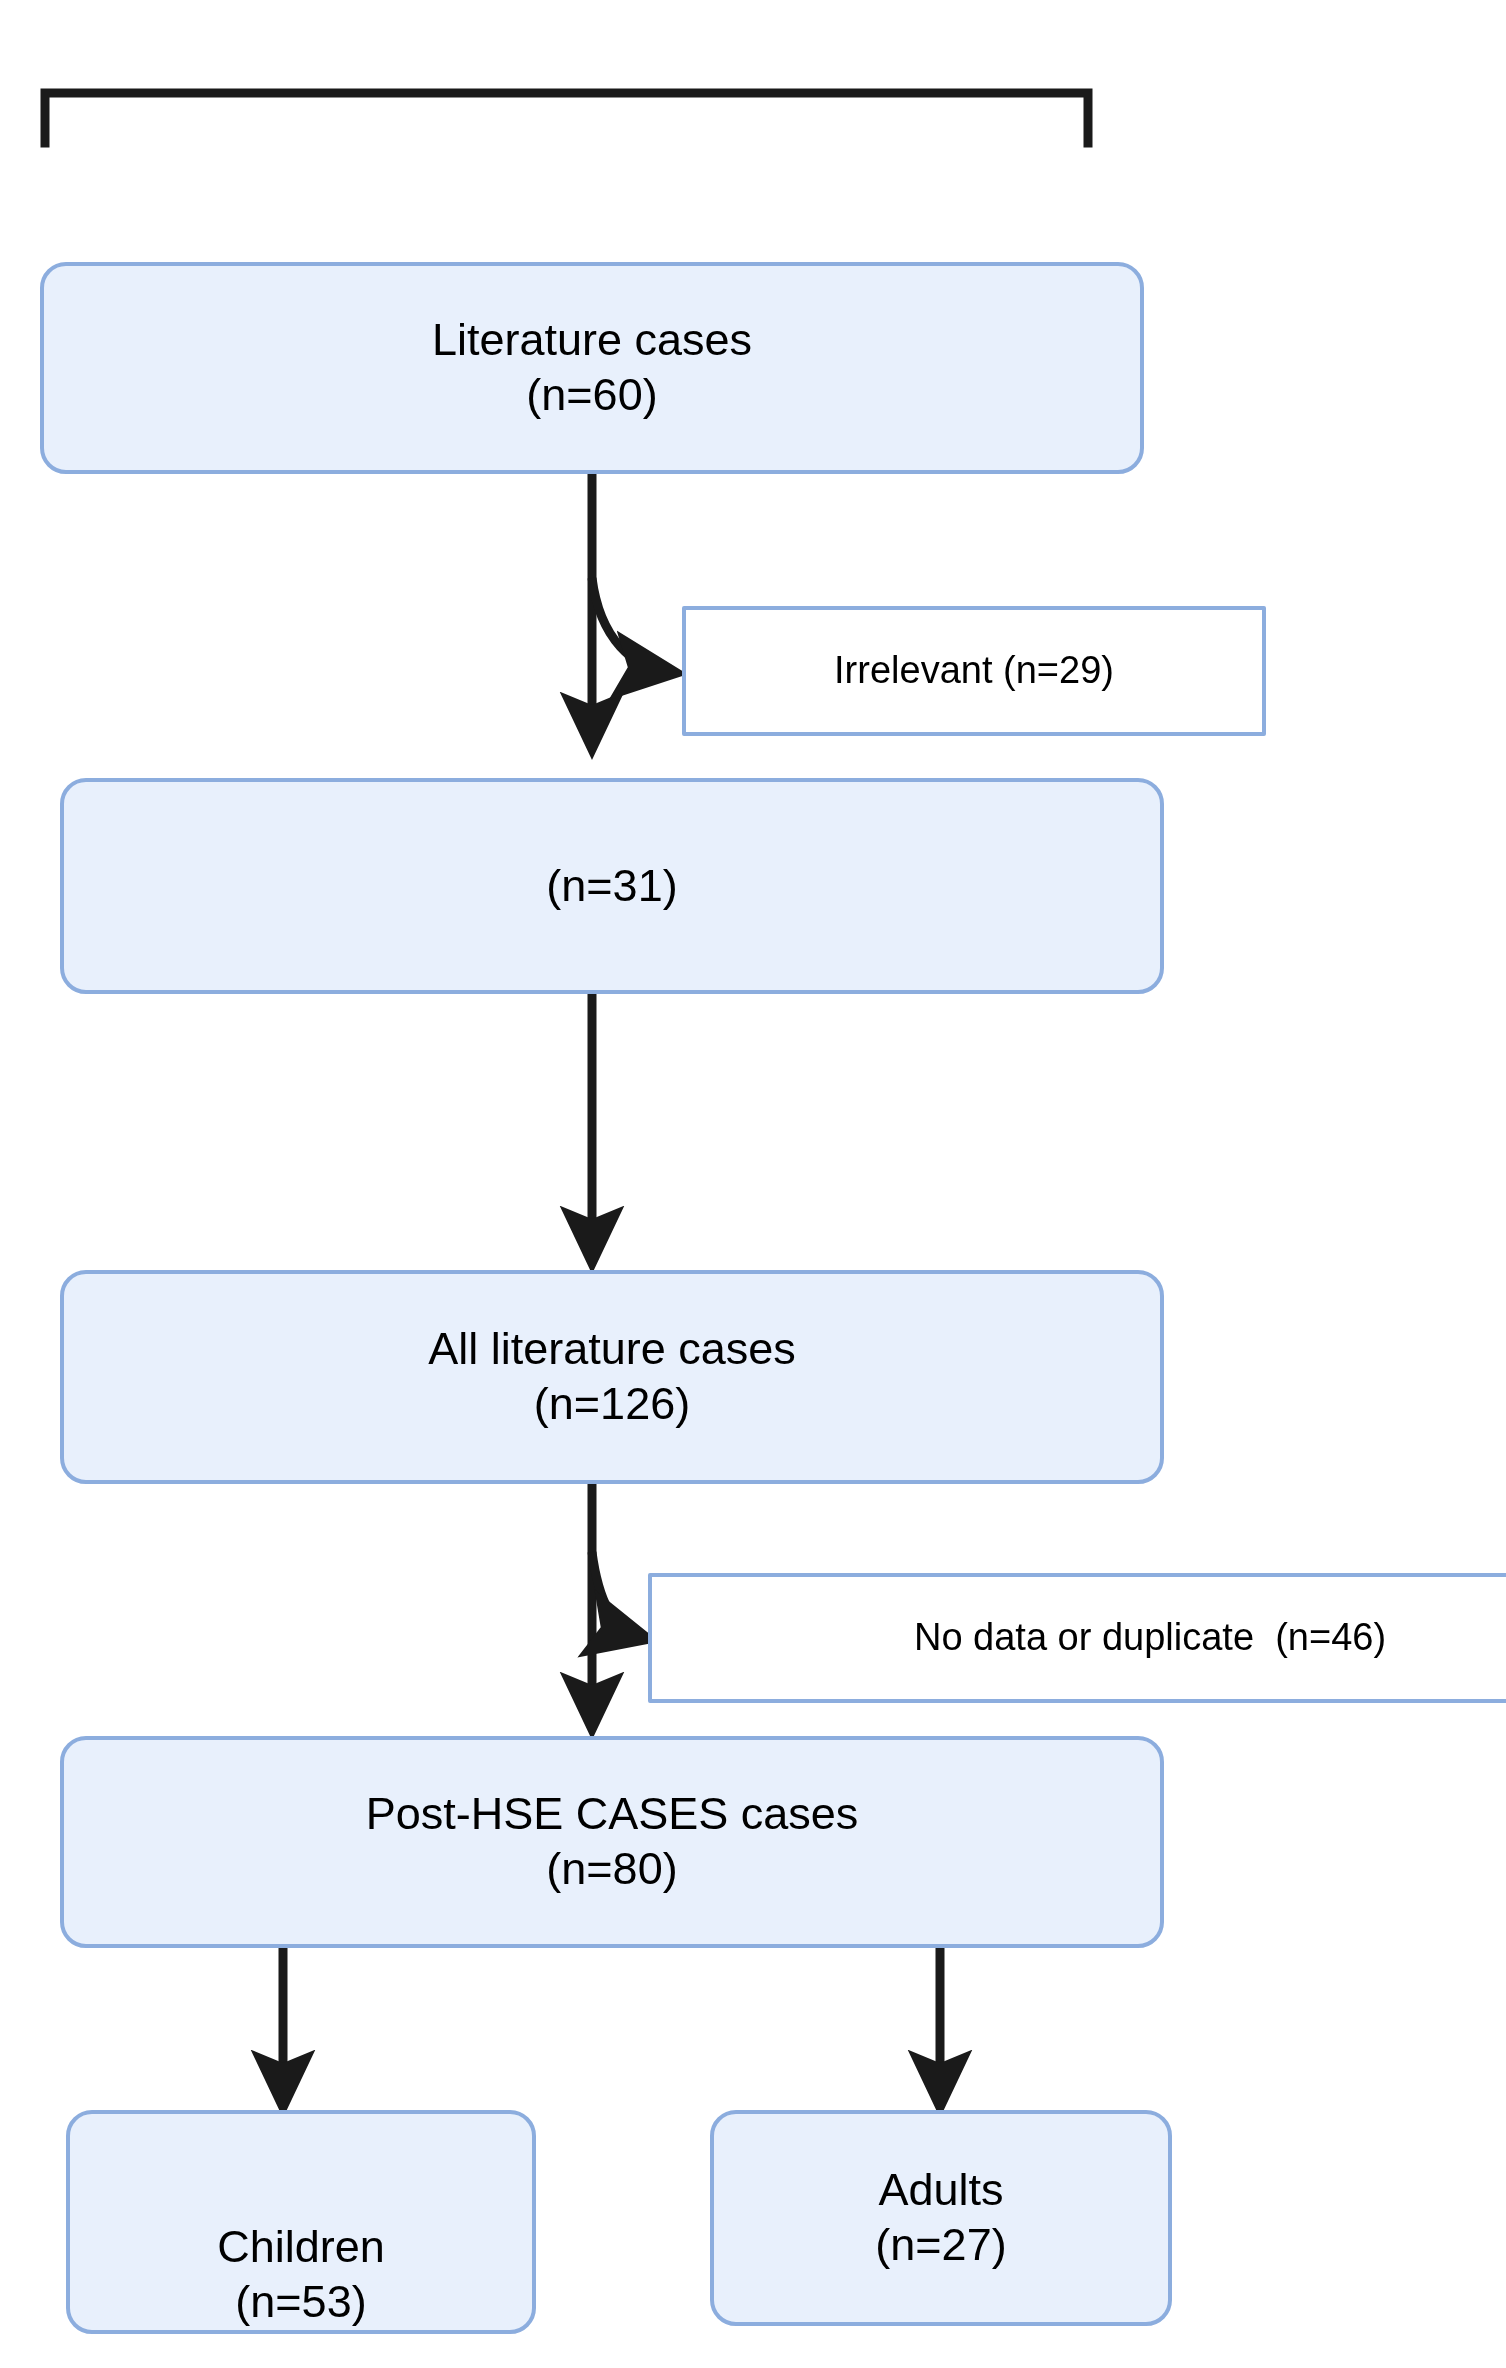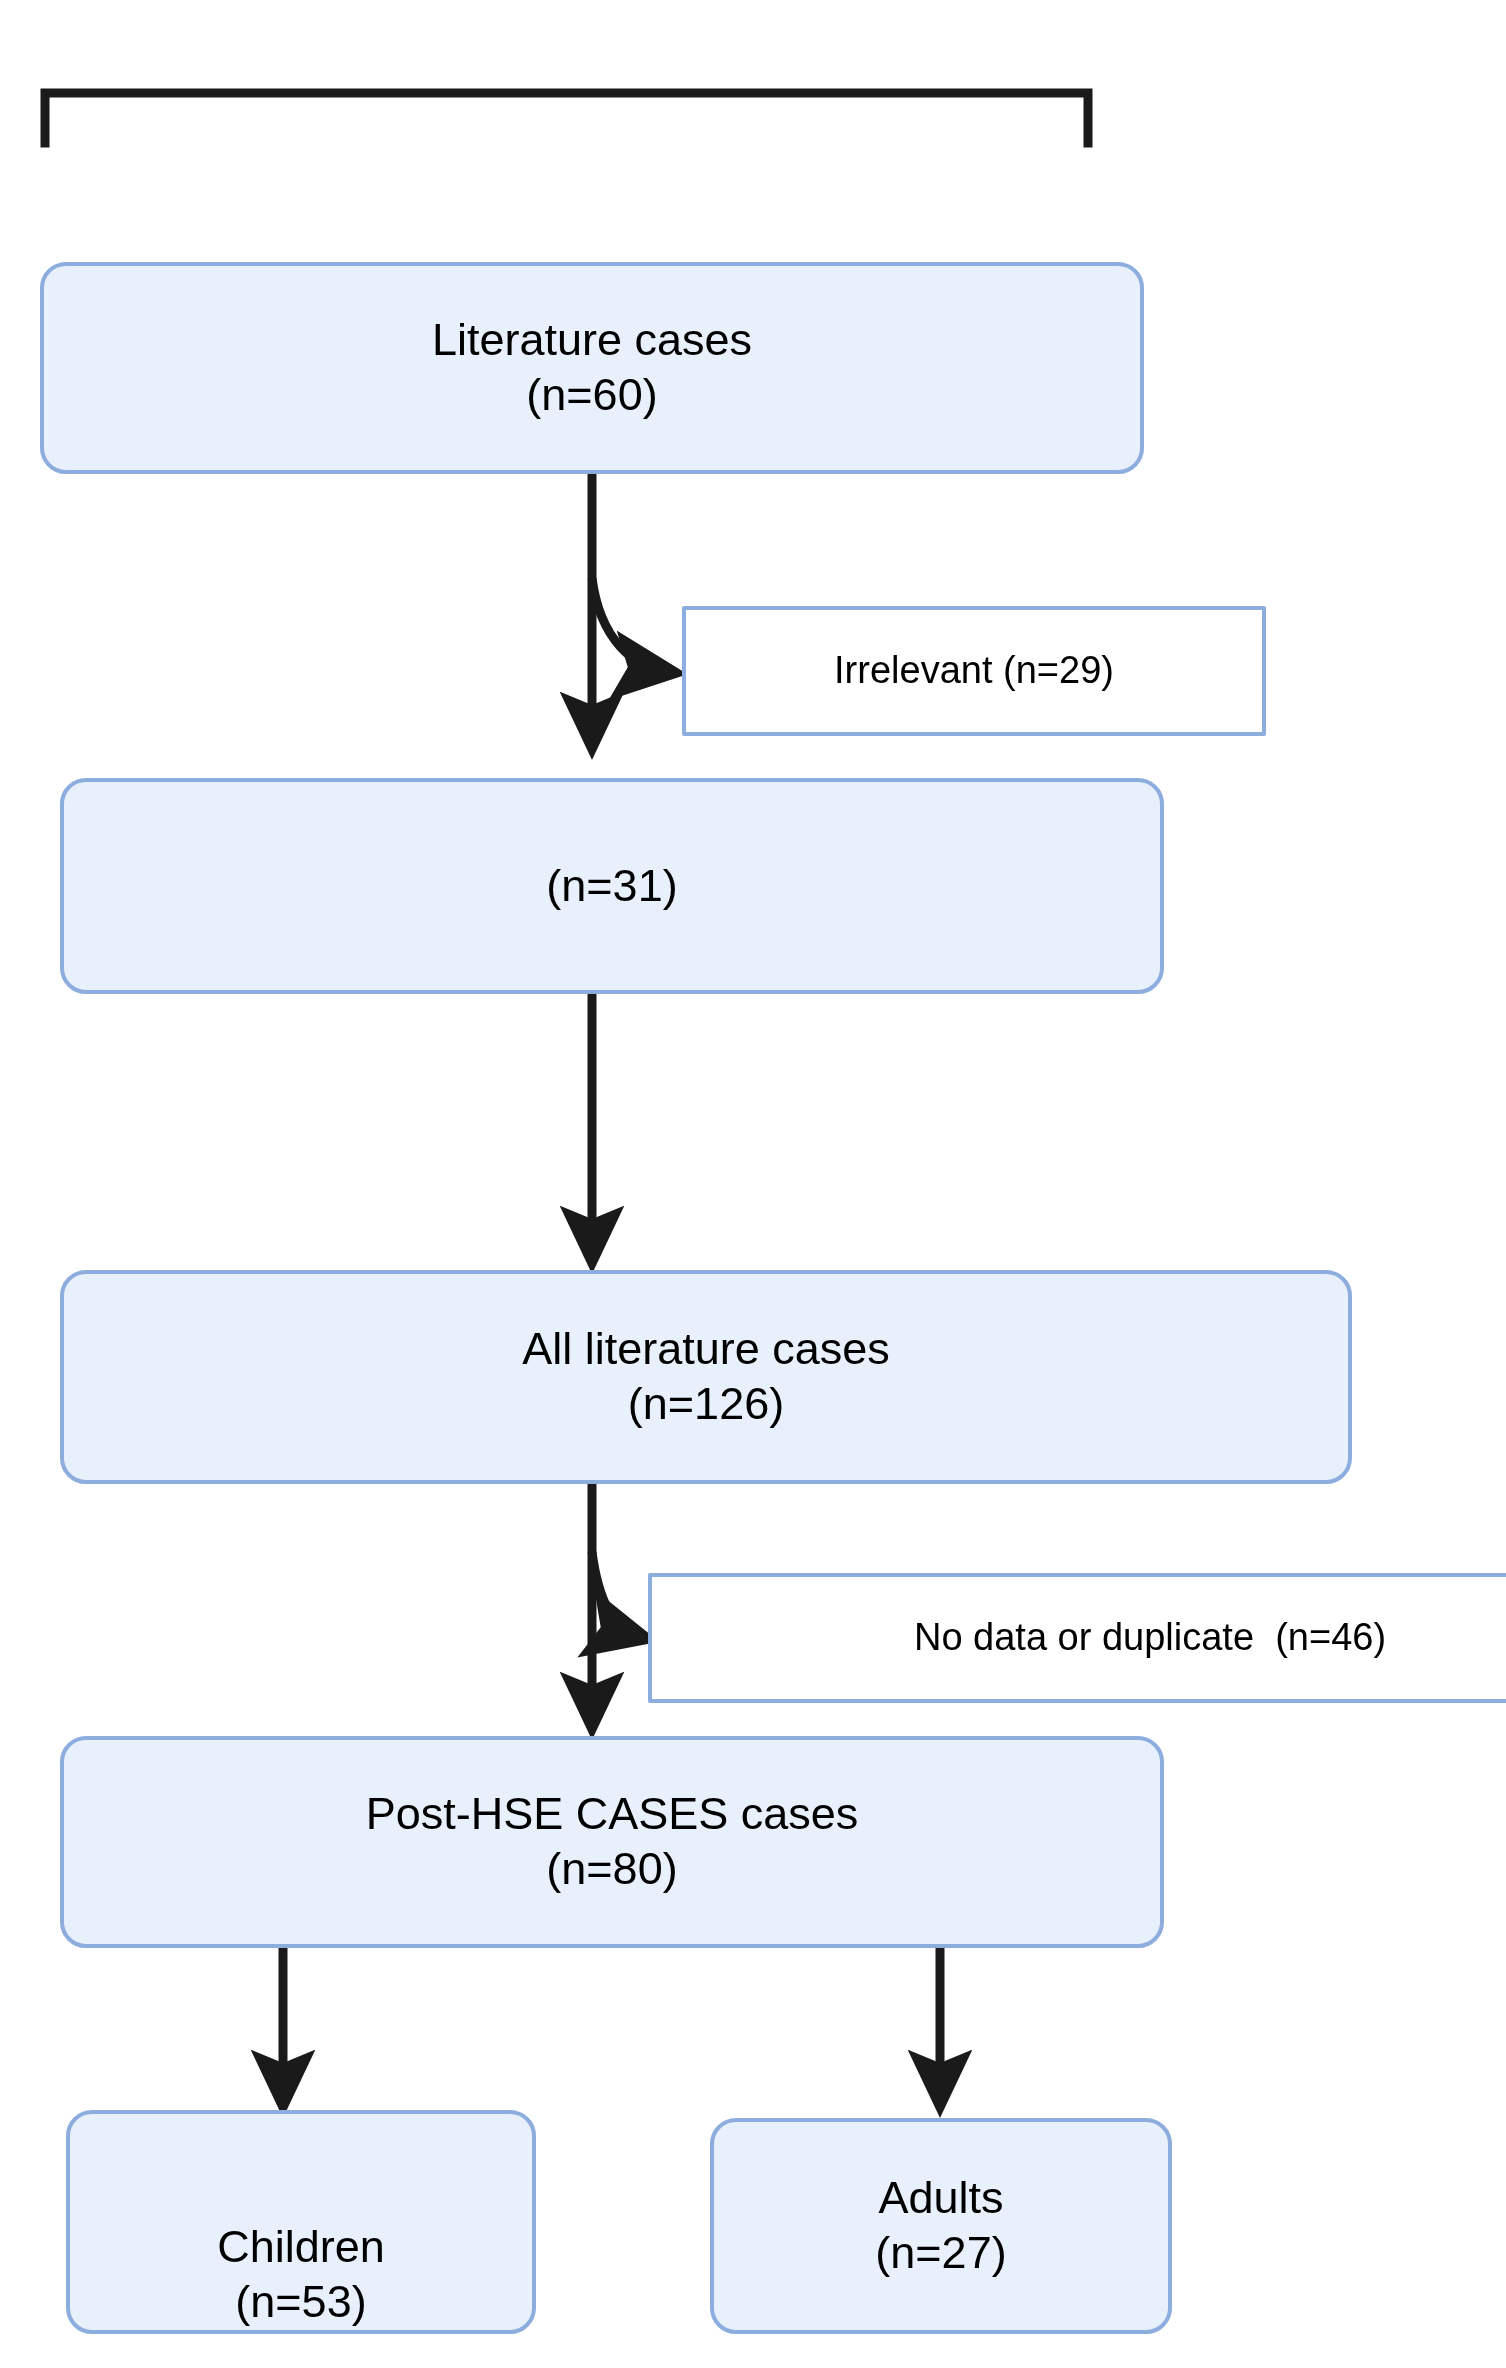--- a/index.html
+++ b/index.html
@@ -121,37 +121,37 @@
   </div>
 
   <div class="node excluded" style="left:682px; top:606px; width:584px; height:130px;">
     <span class="node-line">Irrelevant (n=29)</span>
   </div>
 
   <div class="node rounded" style="left:60px; top:778px; width:1104px; height:216px;">
     <span class="node-line">(n=31)</span>
   </div>
 
-  <div class="node rounded" style="left:60px; top:1270px; width:1292px; height:214px;">
+  <div class="node rounded" style="left:60px; top:1270px; width:1104px; height:214px;">
     <span class="node-line">All literature cases</span>
     <span class="node-line">(n=126)</span>
   </div>
 
   <div class="node excluded" style="left:648px; top:1573px; width:1004px; height:130px;">
     <span class="node-line">No data or duplicate  (n=46)</span>
   </div>
 
   <div class="node rounded" style="left:60px; top:1736px; width:1104px; height:212px;">
     <span class="node-line">Post-HSE CASES cases</span>
     <span class="node-line">(n=80)</span>
   </div>
 
   <div class="node rounded" style="left:66px; top:2110px; width:470px; height:224px;justify-content:flex-end;">
     <span class="node-line">Children</span>
     <span class="node-line">(n=53)</span>
   </div>
 
-  <div class="node rounded" style="left:710px; top:2110px; width:462px; height:216px;margin-top:8px;">
+  <div class="node rounded" style="left:710px; top:2110px; width:462px; height:216px;">
     <span class="node-line">Adults</span>
     <span class="node-line">(n=27)</span>
   </div>
 
 </div>
 
 </body></html>

